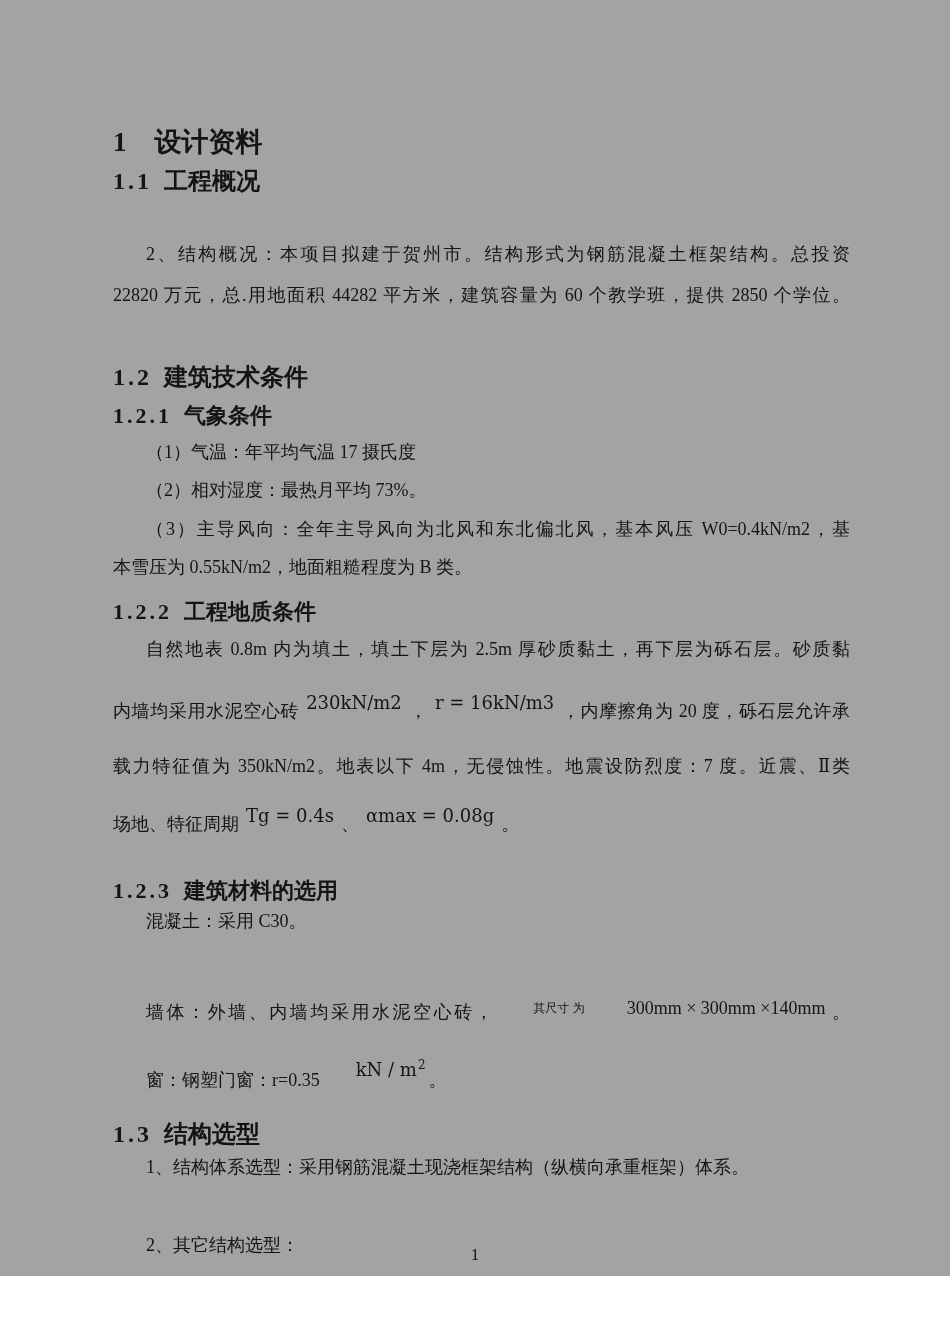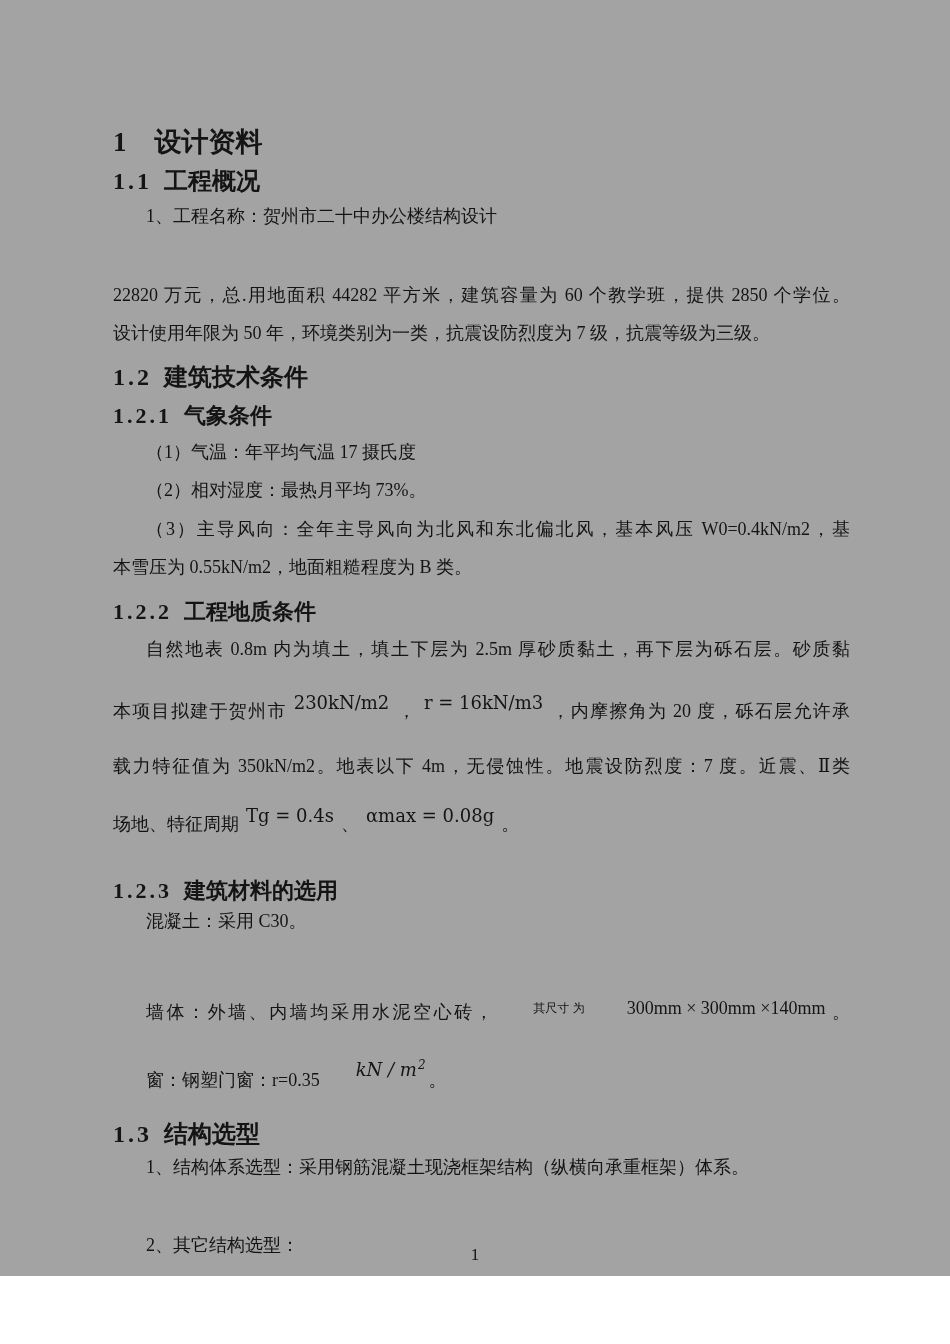--- a/index.html
+++ b/index.html
@@ -18,42 +18,41 @@
   .h2{font-size:24px;font-weight:bold;}
   .h3{font-size:22px;font-weight:bold;}
   .h2 .num,.h3 .num{letter-spacing:3px;margin-right:12px;}
   .bl{font-size:18px;}
   .ind{text-indent:33px;}
   .jl{text-align:justify;text-align-last:justify;-moz-text-align-last:justify;}
   .fr{display:inline-block;position:relative;top:-8px;margin:0 7px;font-family:"DejaVu Serif",serif;}
   .frcjk{display:inline-block;position:relative;top:-6px;margin:0 5px;font-size:12px;
          font-family:"Liberation Sans","DejaVu Sans",sans-serif;}
   .dims{display:inline-block;position:relative;top:-4px;margin:0 4px;}
-  .win{display:inline-block;position:relative;top:-10px;margin:0 3px;font-style:italic;
+  .win{display:inline-block;position:relative;top:-10px;margin:0 3px;
        font-family:"DejaVu Serif",serif;}
   .sup2{font-size:12px;position:relative;top:-7px;margin-left:1px;}
   .pgnum{position:absolute;left:0;width:100%;text-align:center;font-size:17px;}
 </style>
 </head>
 <body>
 
 <div class="page">
   <div class="content">
 
     <div class="blk h1" style="top:126px">
       <span class="num">1</span><span>设计资料</span>
     </div>
 
     <div class="blk h2" style="top:166px">
       <span class="num">1.1</span><span>工程概况</span>
     </div>
 
-    <div class="blk bl ind" style="top:205px">1、工程名称：贺州市二十中办公楼结构设计</div>
+    <div class="blk bl ind jl" style="top:243px">2、结构概况：本项目拟建于贺州市。结构形式为钢筋混凝土框架结构。总投资</div>
     <div class="blk bl jl" style="top:284px">22820 万元，总.用地面积 44282 平方米，建筑容量为 60 个教学班，提供 2850 个学位。</div>
-    <div class="blk bl" style="top:322px">设计使用年限为 50 年，环境类别为一类，抗震设防烈度为 7 级，抗震等级为三级。</div>
 
     <div class="blk h2" style="top:362px">
       <span class="num">1.2</span><span>建筑技术条件</span>
     </div>
 
     <div class="blk h3" style="top:402px">
       <span class="num">1.2.1</span><span>气象条件</span>
     </div>
 
     <div class="blk bl ind" style="top:441px">（1）气温：年平均气温 17 摄氏度</div>
@@ -61,21 +60,21 @@
     <div class="blk bl ind jl" style="top:518px">（3）主导风向：全年主导风向为北风和东北偏北风，基本风压 W0=0.4kN/m2，基</div>
     <div class="blk bl" style="top:556px">本雪压为 0.55kN/m2，地面粗糙程度为 B 类。</div>
 
     <div class="blk h3" style="top:598px">
       <span class="num">1.2.2</span><span>工程地质条件</span>
     </div>
 
     <div class="blk bl ind jl" style="top:638px">自然地表 0.8m 内为填土，填土下层为 2.5m 厚砂质黏土，再下层为砾石层。砂质黏</div>
 
     <div class="blk bl jl" style="top:700px">
-      <span>本项目拟建于贺州市</span><span class="fr">230kN/m2</span><span>，</span><span class="fr">r = 16kN/m3</span><span>，内摩擦角为 20 度，砾石层允许承</span>
+      <span>内墙均采用水泥空心砖</span><span class="fr">230kN/m2</span><span>，</span><span class="fr">r = 16kN/m3</span><span>，内摩擦角为 20 度，砾石层允许承</span>
     </div>
 
     <div class="blk bl jl" style="top:755px">载力特征值为 350kN/m2。地表以下 4m，无侵蚀性。地震设防烈度：7 度。近震、Ⅱ类</div>
 
     <div class="blk bl" style="top:813px">
       <span>场地、特征周期</span><span class="fr">Tg = 0.4s</span><span>、</span><span class="fr">αmax  = 0.08g</span><span>。</span>
     </div>
 
     <div class="blk h3" style="top:877px">
       <span class="num">1.2.3</span><span>建筑材料的选用</span>

